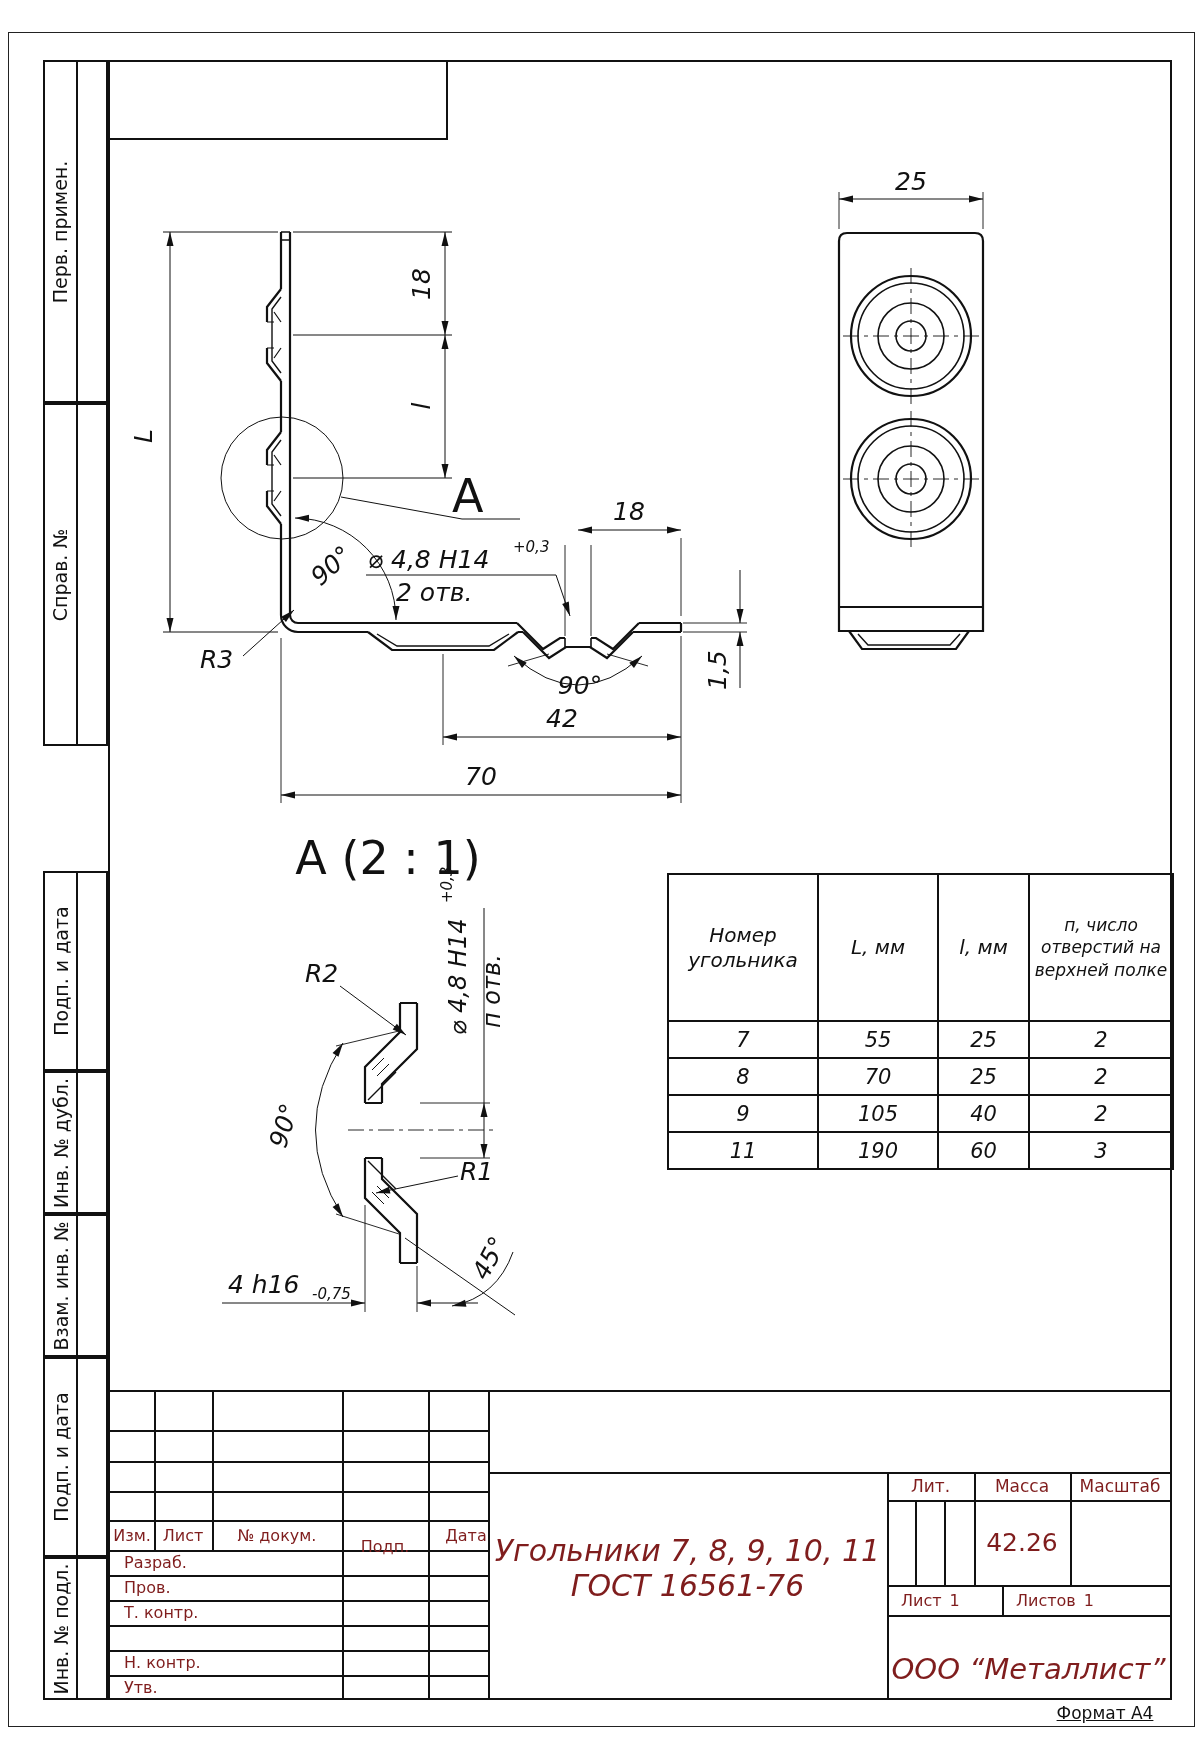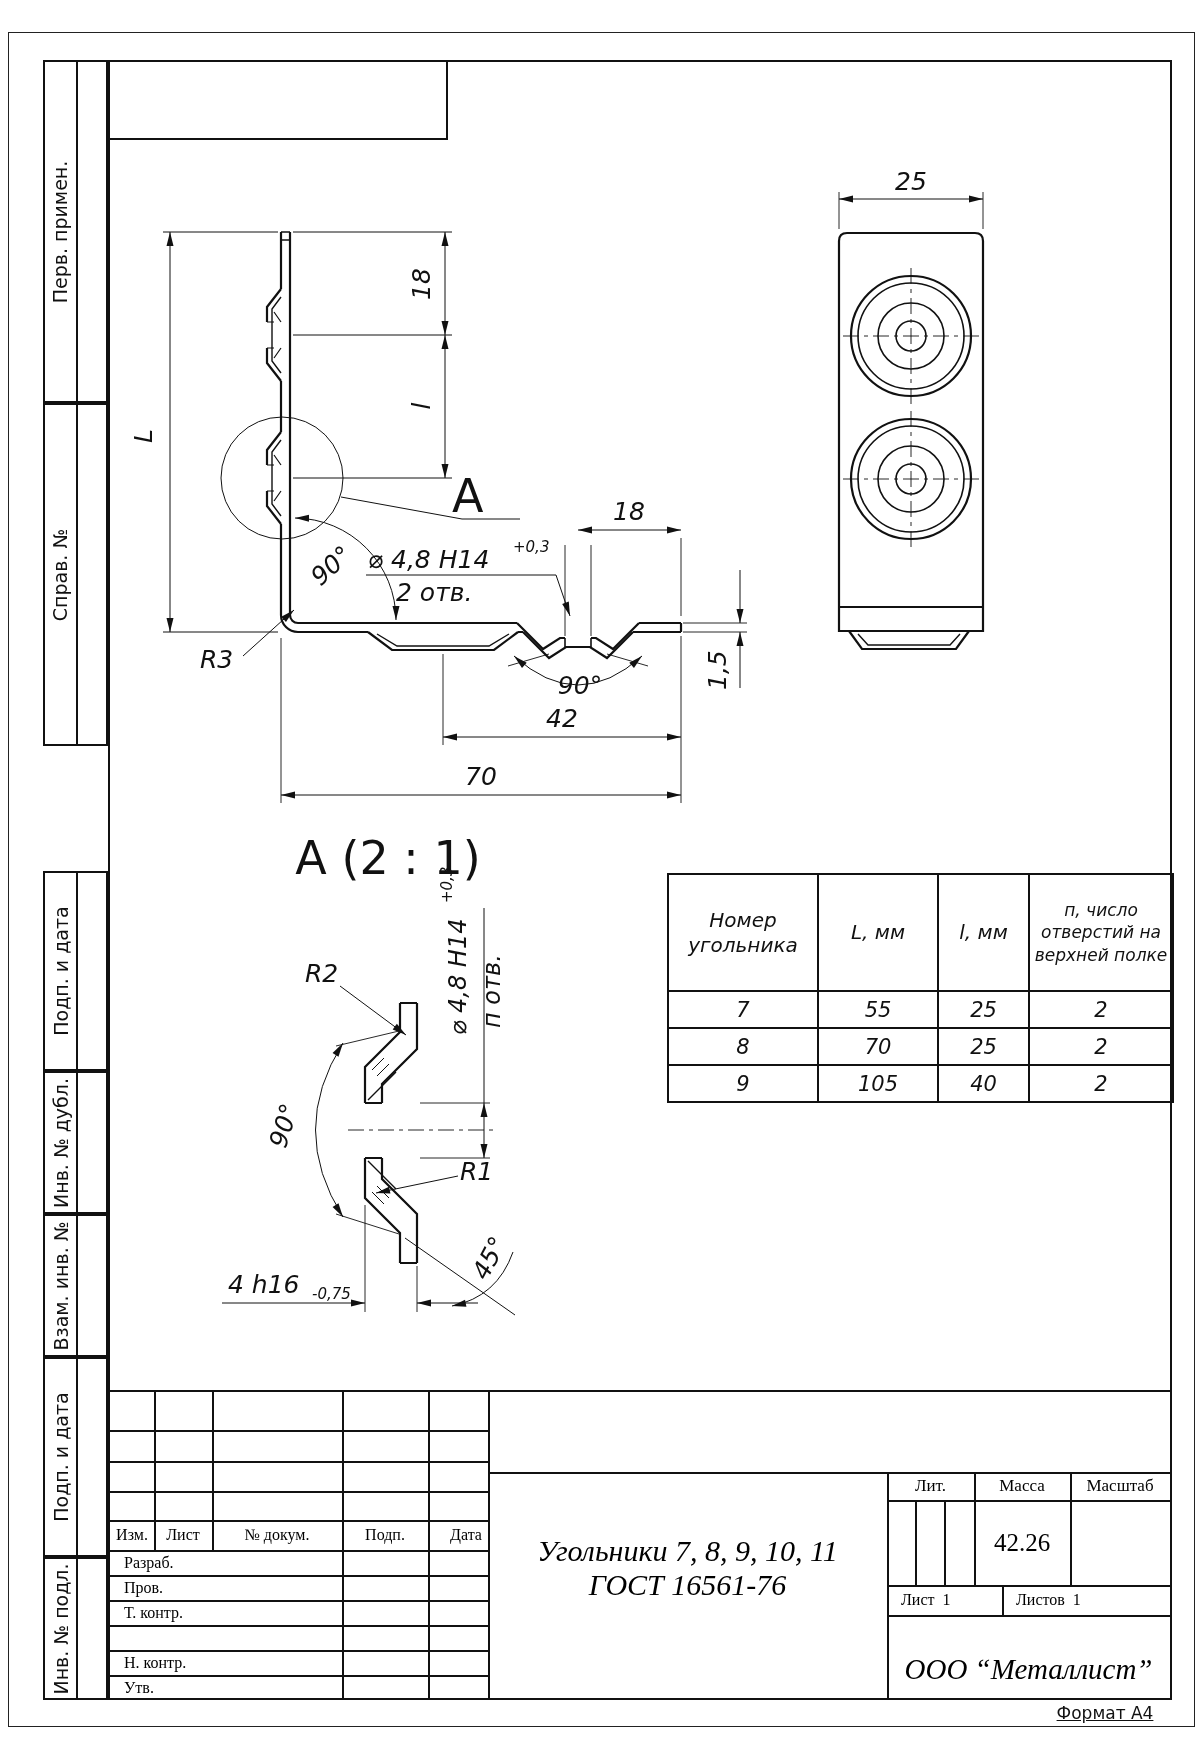--- a/index.html
+++ b/index.html
@@ -17,21 +17,21 @@
   table.ptab{border-collapse:collapse;table-layout:fixed;}
   table.ptab td,table.ptab th{border:2px solid #111;text-align:center;vertical-align:middle;
       font-style:italic;font-weight:normal;color:#111;padding:0;}
   table.ptab th{font-size:20px;line-height:1.25;}
   table.ptab th.small{font-size:17px;line-height:1.3;}
   table.ptab td{font-size:21px;height:35px;}
   
   .tb{position:absolute;left:108px;top:1390px;width:1064px;height:310px;border:2px solid #111;box-sizing:border-box;background:#fff;}
   .tb .vl,.tb .hl{position:absolute;background:#111;}
   .tb .vl{width:2px;} .tb .hl{height:2px;}
-  .tb .cell{position:absolute;box-sizing:border-box;display:flex;align-items:center;font-size:16px;color:#000000;font-family:Liberation Serif, serif;}
+  .tb .cell{position:absolute;box-sizing:border-box;display:flex;align-items:center;font-size:16px;color:#7f1d1d;}
   .tb .cc{justify-content:center;text-align:center;}
   .tb .lc{justify-content:flex-start;padding-left:14px;}
   .it{font-style:italic;}
   .fmt{position:absolute;font-size:17px;color:#111;text-decoration:underline;}
   svg text{fill:#111;}
   .dt{font-size:25px;font-style:italic;font-family:"DejaVu Sans",sans-serif;}
   .dts{font-size:15px;font-style:italic;font-family:"DejaVu Sans",sans-serif;}
   .big{font-size:46px;font-family:"DejaVu Sans",sans-serif;}
 </style>
 </head>
@@ -81,21 +81,21 @@
 
   <div class="abs" style="left:667px;top:873px;">
     <table class="ptab">
       <colgroup>
           <col style="width:150px">
           <col style="width:120px">
           <col style="width:91px">
           <col style="width:144px">
         </colgroup>
       <tbody>
-          <tr style="height:117px;">
+          <tr style="height:147px;">
         <th>Номер угольника</th>
         <th>L, мм</th>
         <th>l, мм</th>
         <th class="small">п, число отверстий на верхней полке</th>
       </tr>
       <tr>
         <td>7</td>
         <td>55</td>
         <td>25</td>
         <td>2</td>
@@ -104,20 +104,26 @@
         <td>8</td>
         <td>70</td>
         <td>25</td>
         <td>2</td>
       </tr>
       <tr>
         <td>9</td>
         <td>105</td>
         <td>40</td>
         <td>2</td>
+      </tr>
+      <tr>
+        <td>11</td>
+        <td>190</td>
+        <td>60</td>
+        <td>3</td>
       </tr>
     </tbody>
       </table>
   </div>
 
   <div class="tb">
     <div class="vl" style="left:44px;top:0;height:158px;"></div>
     <div class="vl" style="left:102px;top:0;height:158px;"></div>
     <div class="vl" style="left:232px;top:0;height:306px;"></div>
     <div class="vl" style="left:318px;top:0;height:306px;"></div>
@@ -139,21 +145,21 @@
     <div class="hl" style="top:258px;left:0;width:378px;"></div>
     <div class="hl" style="top:283px;left:0;width:378px;"></div>
     <div class="hl" style="top:80px;left:378px;width:682px;"></div>
     <div class="hl" style="top:108px;left:777px;width:283px;"></div>
     <div class="hl" style="top:193px;left:777px;width:283px;"></div>
     <div class="hl" style="top:223px;left:777px;width:283px;"></div>
 
     <div class="cell cc" style="left:0;top:128px;width:44px;height:30px;">Изм.</div>
     <div class="cell cc" style="left:44px;top:128px;width:58px;height:30px;">Лист</div>
     <div class="cell cc" style="left:102px;top:128px;width:130px;height:30px;">№ докум.</div>
-    <div class="cell cc" style="left:232px;top:128px;width:86px;height:30px;">Подп.</div>
+    <div class="cell cc" style="left:232px;top:139px;width:86px;height:30px;">Подп.</div>
     <div class="cell cc" style="left:326px;top:128px;width:60px;height:30px;">Дата</div>
 
     <div class="cell lc" style="left:0;top:158px;width:102px;height:25px;">Разраб.</div>
     <div class="cell lc" style="left:0;top:183px;width:102px;height:25px;">Пров.</div>
     <div class="cell lc" style="left:0;top:208px;width:102px;height:25px;">Т. контр.</div>
     <div class="cell lc" style="left:0;top:258px;width:102px;height:25px;">Н. контр.</div>
     <div class="cell lc" style="left:0;top:283px;width:102px;height:25px;">Утв.</div>
 
     <div class="cell" style="left:378px;top:80px;width:399px;height:226px;flex-direction:column;justify-content:center;padding-bottom:35px;">
       <div class="it" style="font-size:30px;">Угольники 7, 8, 9, 10, 11</div>

